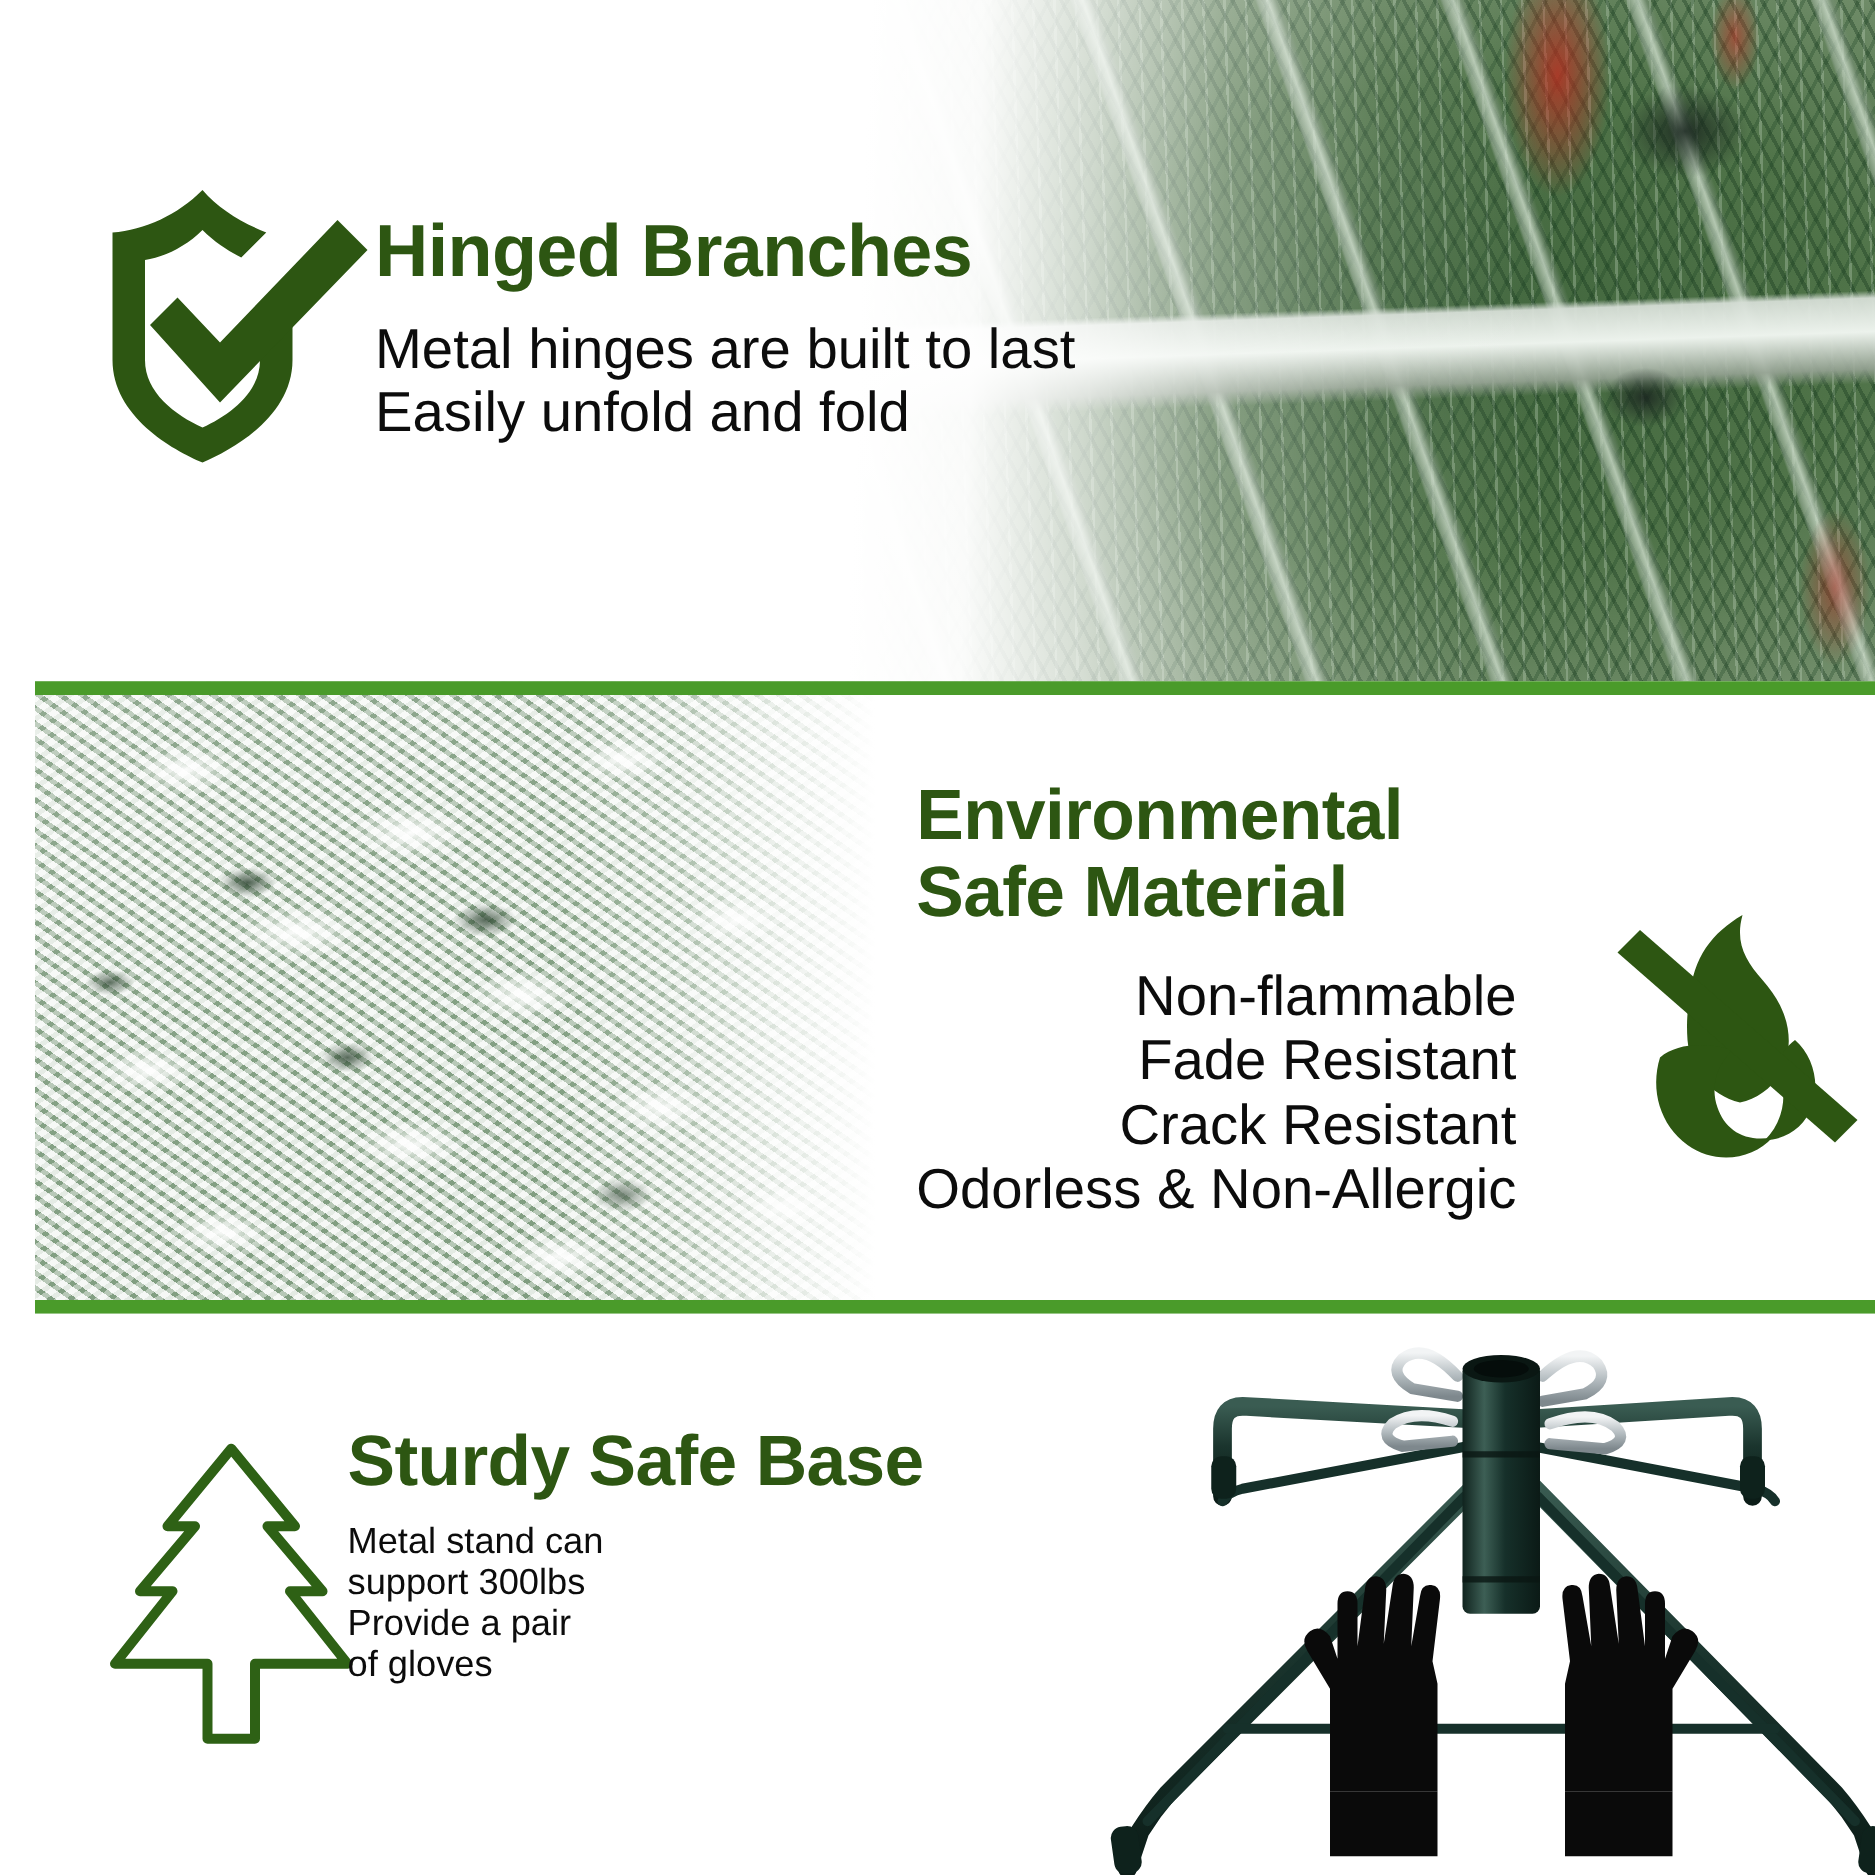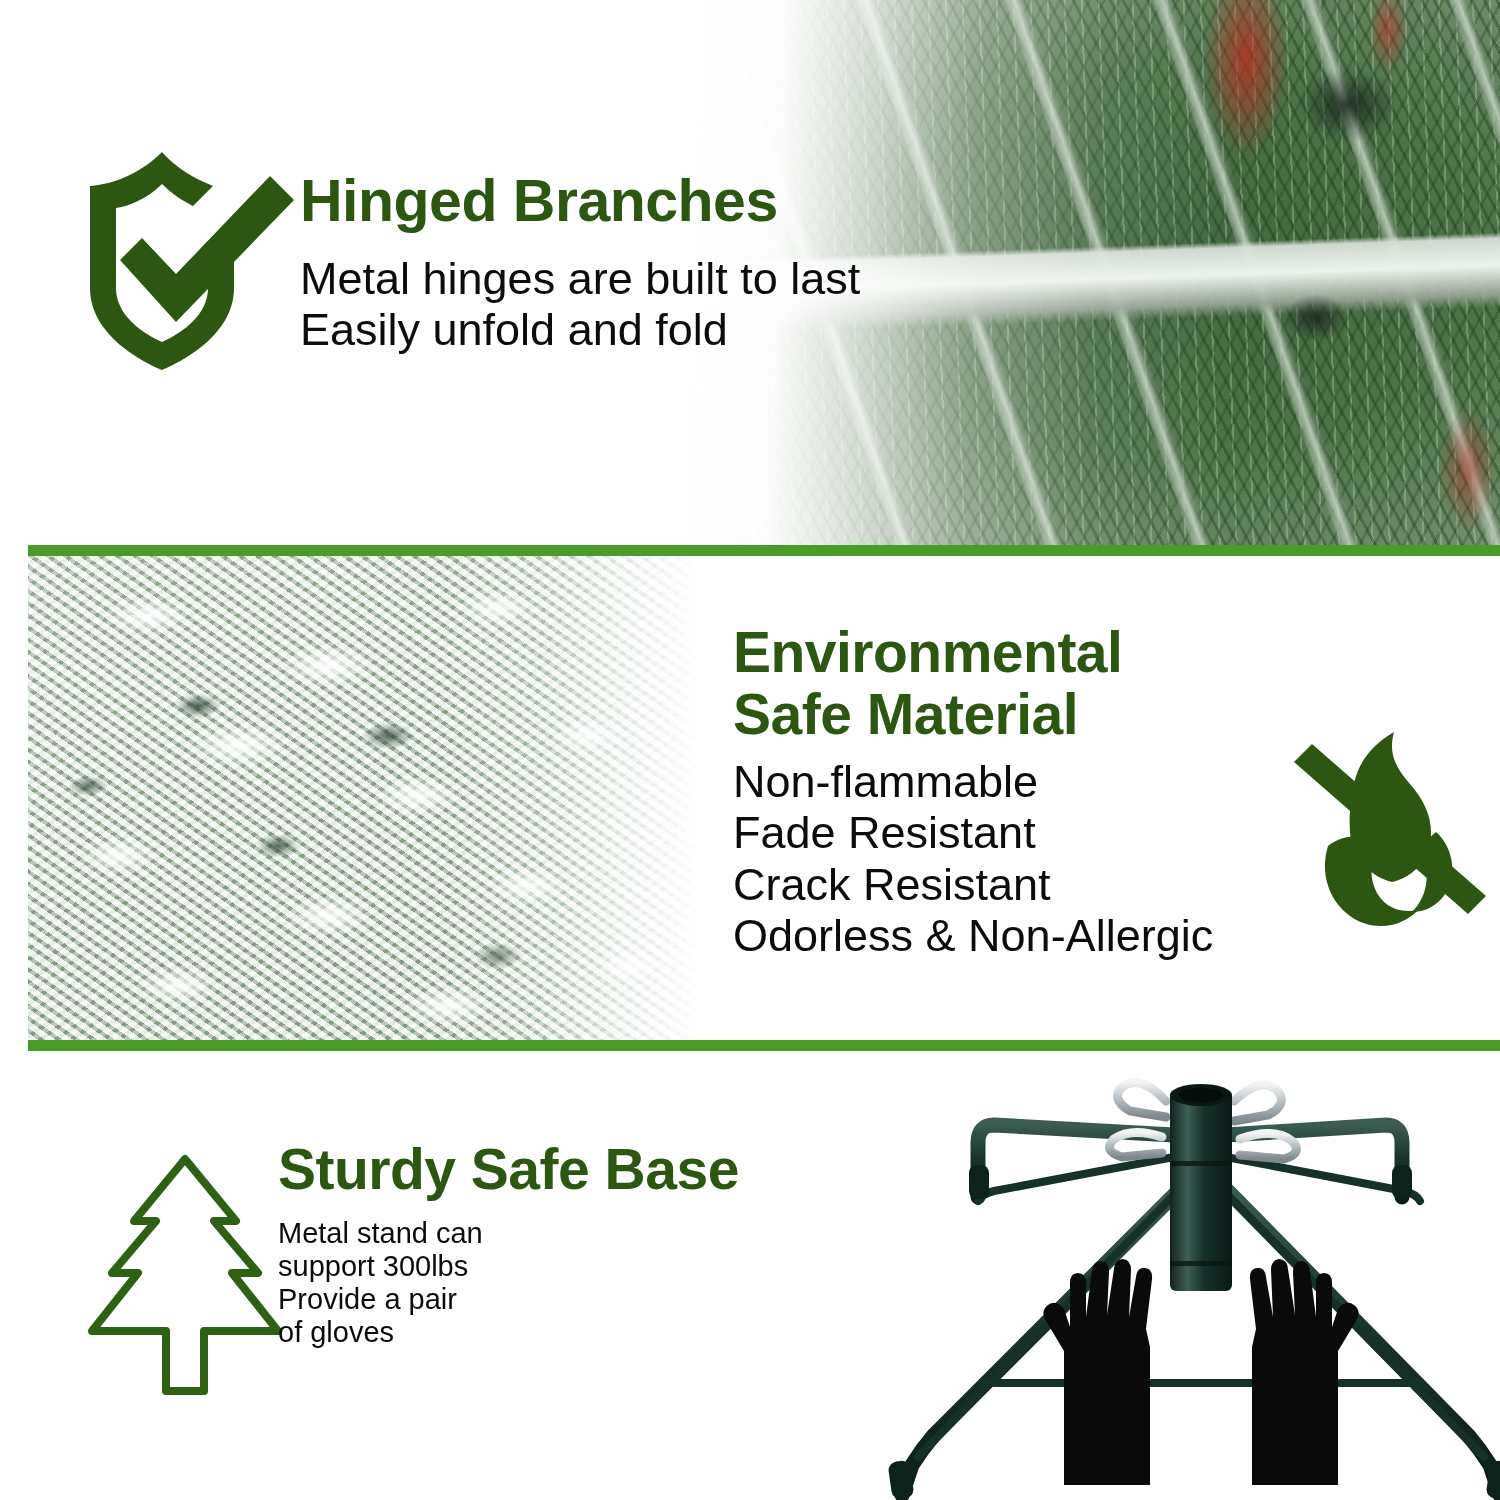--- a/index.html
+++ b/index.html
@@ -103,21 +103,21 @@
     position:absolute; top:0; left:0; width:672px; height:484px;
     background:linear-gradient(90deg,
       rgba(255,255,255,0) 0%,
       rgba(255,255,255,0) 62%,
       rgba(255,255,255,.28) 76%,
       rgba(255,255,255,.72) 88%,
       rgba(255,255,255,1) 100%);
   }
   #p2-head { position:absolute; left:705px; top:66px; font-size:57px; line-height:1.08; }
   #p2-head span { display:block; }
-  #p2-body { position:absolute; left:705px; top:200px; font-size:45px; }
+  #p2-body { position:absolute; left:705px; top:215px; font-size:45px;text-align:right; }
   #noflame-icon { position:absolute; left:1256px; top:726px; width:210px; height:212px; }
 
   
   #div2 { top:1040px; }
 
   
   #panel3 { top:1051px; height:449px; }
   #tree-icon { position:absolute; left:58px; top:100px; width:198px; height:262px; }
   #p3-head { position:absolute; left:250px; top:90px; font-size:57px; }
   #p3-body { position:absolute; left:250px; top:166px; font-size:29px; }

